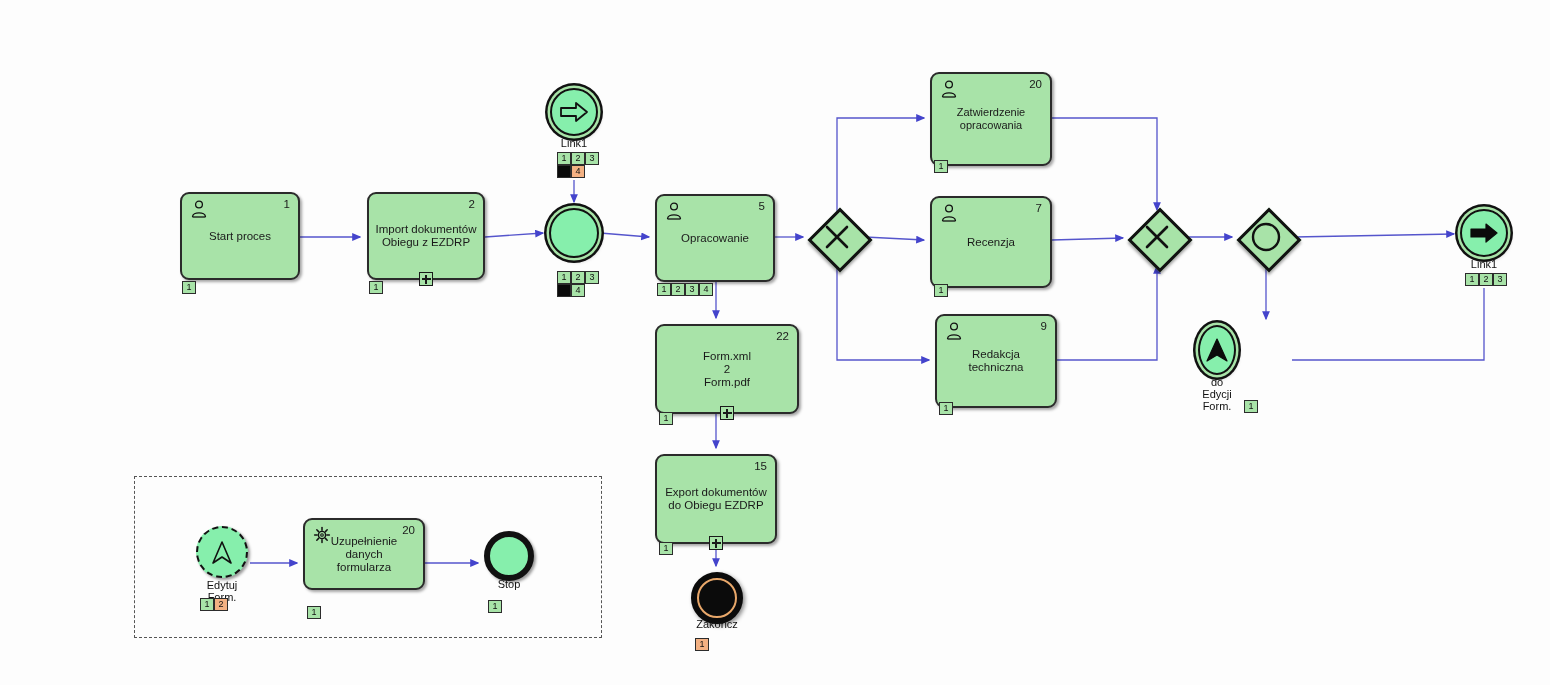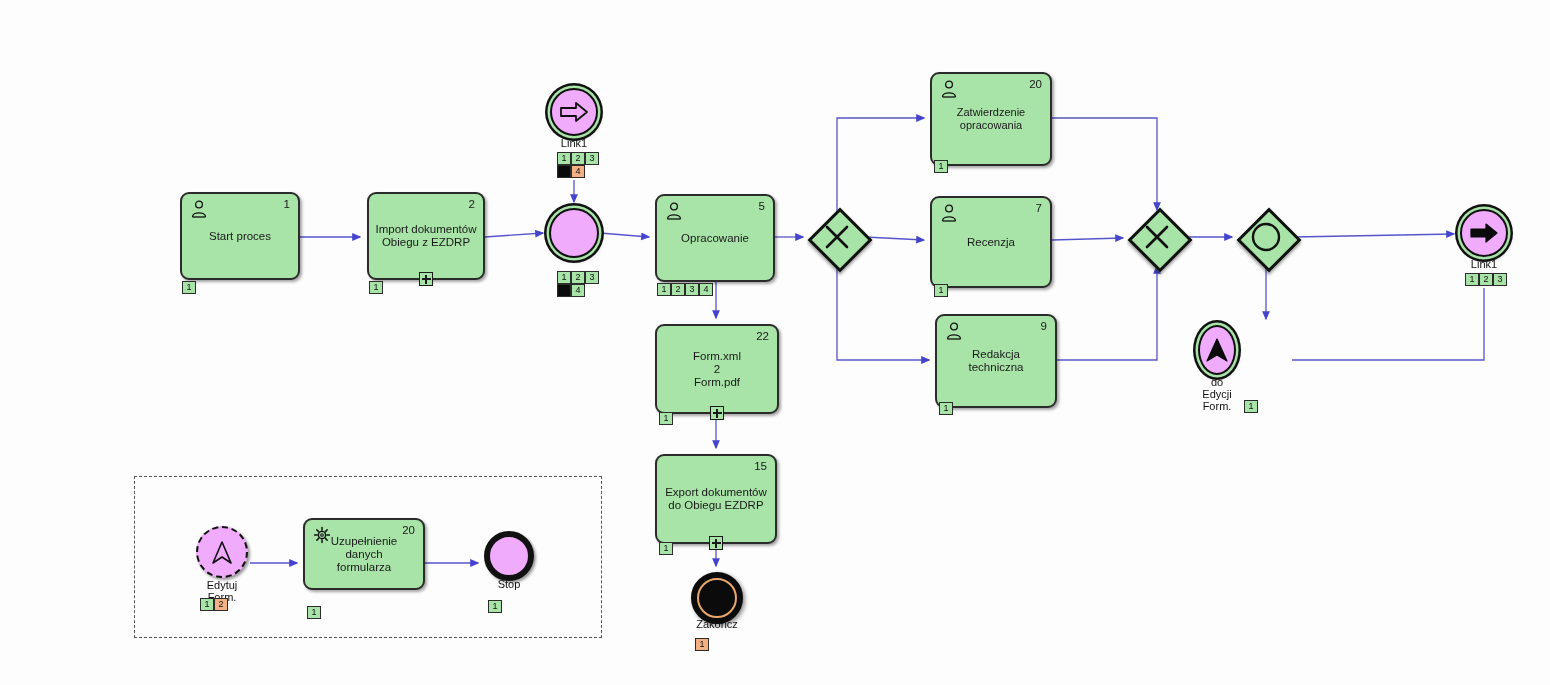--- a/index.html
+++ b/index.html
@@ -85,21 +85,21 @@
     position: absolute;
     width: 1.6px; height: 9px;
     background: #1a1a1a;
   }
 
   
   .event {
     position: absolute;
     box-sizing: border-box;
     border-radius: 50%;
-    background: #f0abfc;
+    background: #86efac;
     display: flex;
     align-items: center;
     justify-content: center;
   }
   .ev-shadow { box-shadow: 2px 2px 3px rgba(0,0,0,0.4); }
   .ev-thick  { border: 6px solid #111; }
   .ev-double {
     border: 2.5px solid #111;
     box-shadow: 0 0 0 2.5px #a8e3a8, 0 0 0 5px #111, 2px 3px 4px rgba(0,0,0,0.4);
   }
@@ -326,21 +326,21 @@
     </svg>
     <span class="task-num">9</span>
     <span class="task-label">Redakcja techniczna</span>
   </div>
   <div class="badges" style="left:939px; top:402px;">
     <div class="badge-row">
         <span class="badge">1</span>
       </div>
   </div>
 
-  <div class="task" style="left:655px; top:324px; width:124px; height:90px;">
+  <div class="task" style="left:655px; top:324px; width:144px; height:90px;">
     <span class="task-num">22</span>
     <span class="task-label">Form.xml
 2
 Form.pdf</span>
     <span class="plus-marker"></span>
   </div>
   <div class="badges" style="left:659px; top:412px;">
     <div class="badge-row">
         <span class="badge">1</span>
       </div>

